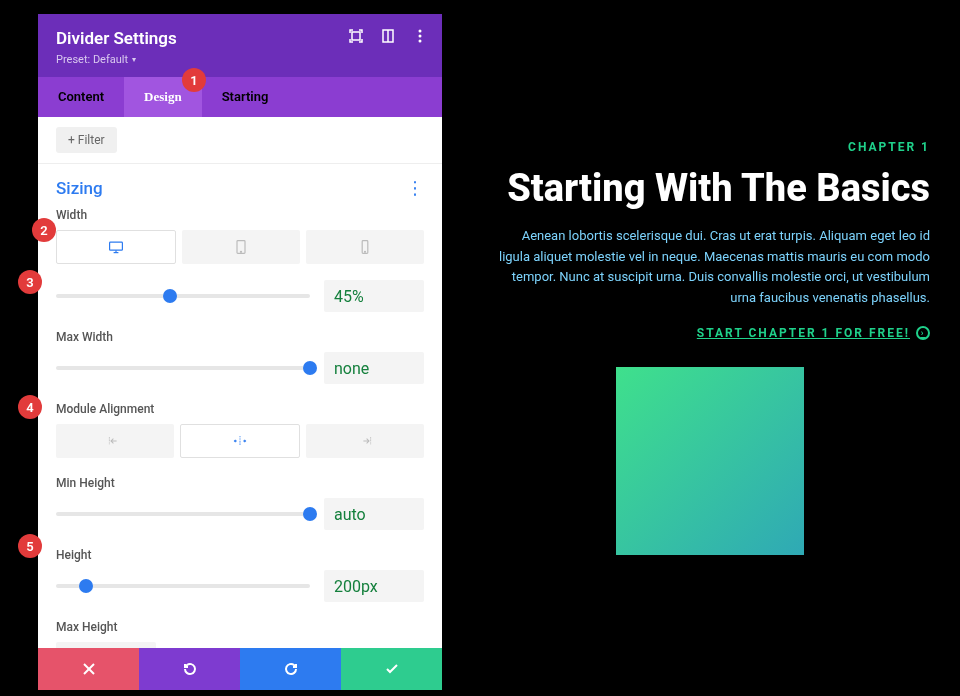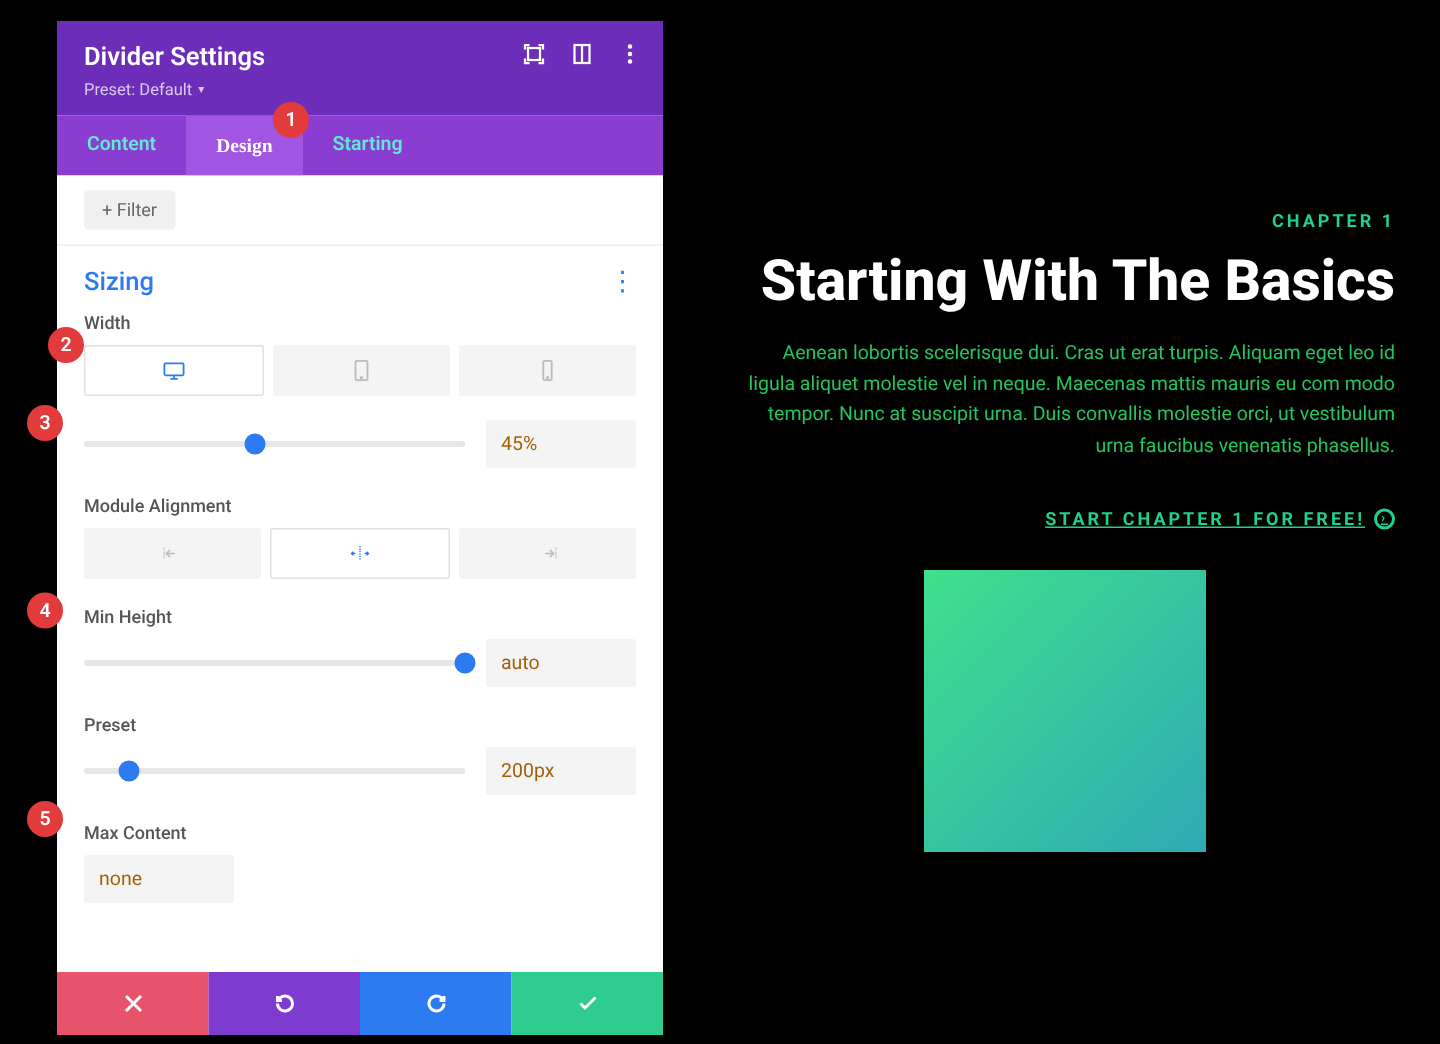--- a/index.html
+++ b/index.html
@@ -8,21 +8,21 @@
 .panel { position: absolute; left: 38px; top: 14px; width: 404px; height: 676px; background: #fff; display: flex; flex-direction: column; box-shadow: 0 0 18px rgba(0,0,0,0.3); }
 
 .panel-header { background: #6c2eb9; color: #fff; padding: 14px 18px 10px; position: relative; }
 .panel-title { font-size: 17px; font-weight: 600; }
 .panel-subtitle { font-size: 11px; color: #d9c9ef; margin-top: 4px; display: inline-flex; align-items: center; gap: 4px; }
 .panel-subtitle::after { content: "▾"; font-size: 8px; }
 .header-icons { position: absolute; right: 14px; top: 14px; display: flex; gap: 16px; }
 .hicon { width: 16px; height: 16px; color: #fff; display: flex; align-items: center; justify-content: center; cursor: pointer; }
 
 .tabs { display: flex; background: #8b3dd1; }
-.tab { flex: 0 0 auto; padding: 12px 20px; color: #5eead4; font-size: 13px; font-weight: 600; cursor: pointer; }
+.tab { flex: 0 0 auto; padding: 12px 20px; color: #000000; font-size: 13px; font-weight: 600; cursor: pointer; }
 .tab.active { background: #a155e0; color: #fff; font-family: Liberation Serif, serif; }
 
 .search-row { display: flex; align-items: center; padding: 10px 18px; border-bottom: 1px solid #eee; background: #fff; }
 .search-input { flex: 1; border: none; outline: none; font-size: 13px; color: #999; background: transparent; }
 .filter-btn { background: #f0f0f0; border: none; padding: 6px 12px; font-size: 12px; color: #666; cursor: pointer; border-radius: 3px; }
 
 .body { flex: 1; overflow-y: auto; padding: 0 18px 10px; position: relative; }
 .body::-webkit-scrollbar { width: 6px; }
 .body::-webkit-scrollbar-thumb { background: #6c2eb9; border-radius: 3px; }
 
@@ -34,42 +34,42 @@
 .field-label { font-size: 12px; color: #555; font-weight: 500; margin-bottom: 8px; }
 
 .device-tabs { display: flex; gap: 6px; }
 .device-tab { flex: 1; height: 34px; background: #f4f4f4; display: flex; align-items: center; justify-content: center; cursor: pointer; border-radius: 2px; }
 .device-tab.active { background: #fff; border: 1px solid #e0e0e0; }
 .device-tab svg { width: 16px; height: 16px; }
 
 .slider-row { display: flex; align-items: center; gap: 14px; }
 .slider-track { flex: 1; height: 4px; background: #e6e6e6; border-radius: 2px; position: relative; cursor: pointer; }
 .slider-thumb { position: absolute; top: 50%; width: 14px; height: 14px; background: #2d7bf0; border-radius: 50%; transform: translate(-50%, -50%); cursor: grab; }
-.slider-value { width: 100px; height: 32px; background: #f4f4f4; border: none; padding: 0 10px; font-size: 13px; color: #a16207; border-radius: 2px; }
+.slider-value { width: 100px; height: 32px; background: #f4f4f4; border: none; padding: 0 10px; font-size: 16px; color: #15803d; border-radius: 2px; }
 
 .align-tabs { display: flex; gap: 6px; }
 .align-tab { flex: 1; height: 34px; background: #f4f4f4; display: flex; align-items: center; justify-content: center; cursor: pointer; border-radius: 2px; }
 .align-tab.active { background: #fff; border: 1px solid #e0e0e0; }
 .align-tab svg { width: 16px; height: 14px; }
 
 .footer { display: flex; height: 42px; }
 .footer-btn { flex: 1; border: none; color: #fff; font-size: 16px; cursor: pointer; display: flex; align-items: center; justify-content: center; }
 .fb-cancel { background: #e6536a; }
 .fb-undo { background: #7e3bd0; }
 .fb-redo { background: #2d7bf0; }
 .fb-save { background: #2ecc8f; }
 
 
 .badge { position: absolute; width: 24px; height: 24px; background: #e23b3b; color: #fff; border-radius: 50%; display: flex; align-items: center; justify-content: center; font-size: 13px; font-weight: 600; z-index: 10; }
 
 
 .preview { position: absolute; left: 460px; top: 0; right: 0; height: 696px; color: #fff; padding: 140px 30px 0; text-align: right; }
 .chapter { color: #1fd18b; font-size: 12px; letter-spacing: 2px; font-weight: 700; }
 .headline { font-size: 38px; font-weight: 800; margin: 14px 0 16px; line-height: 1.1; }
-.para { font-size: 13px; line-height: 1.6; color: #22c55e; max-width: 440px; margin: 13px auto; }
+.para { font-size: 13px; line-height: 1.6; color: #7dd3fc; max-width: 440px; margin: 0 auto; }
 .cta { color: #1fd18b; font-size: 12px; letter-spacing: 2px; font-weight: 700; margin-top: 17px; display: inline-flex; align-items: center; gap: 6px; justify-content: center; text-decoration: underline; }
 .cta-arrow { width: 14px; height: 14px; border: 2px solid #1fd18b; border-radius: 50%; display: inline-flex; align-items: center; justify-content: center; font-size: 9px; }
 .divider-preview { width: 188px; height: 188px; background: linear-gradient(135deg, #3fe08c 0%, #2fa9b5 100%); margin: 26px auto 0; }
 </style>
 </head>
 <body>
 
 <div class="badge" style="left:182px; top:68px;">1</div>
 <div class="badge" style="left:32px; top:218px;">2</div>
 <div class="badge" style="left:18px; top:270px;">3</div>
@@ -145,20 +145,29 @@
         </div>
       </div>
       <div class="slider-row" style="margin-top:16px;">
         <div class="slider-track">
           <div class="slider-thumb" style="left:45%;"></div>
         </div>
         <input class="slider-value" value="45%" style="">
       </div>
     </div>
 
+    <div class="field">
+      <div class="field-label">Max Width</div>
+      <div class="slider-row">
+        <div class="slider-track">
+          <div class="slider-thumb" style="left:100%;"></div>
+        </div>
+        <input class="slider-value" value="none" style="">
+      </div>
+    </div>
 
     <div class="field">
       <div class="field-label">Module Alignment</div>
       <div class="align-tabs">
         <div class="align-tab">
           <svg viewBox="0 0 20 14" fill="none" stroke="#bbb" stroke-width="1.3">
               <line x1="3" y1="2" x2="3" y2="12" stroke-dasharray="1 1"></line>
               <path d="M12 7H5M8 4L5 7l3 3"></path>
             </svg>
         </div>
@@ -181,31 +190,31 @@
       <div class="field-label">Min Height</div>
       <div class="slider-row">
         <div class="slider-track">
           <div class="slider-thumb" style="left:100%;"></div>
         </div>
         <input class="slider-value" value="auto" style="">
       </div>
     </div>
 
     <div class="field">
-      <div class="field-label">Preset</div>
+      <div class="field-label">Height</div>
       <div class="slider-row">
         <div class="slider-track">
           <div class="slider-thumb" style="left:12%;"></div>
         </div>
         <input class="slider-value" value="200px" style="">
       </div>
     </div>
 
     <div class="field">
-      <div class="field-label">Max Content</div>
+      <div class="field-label">Max Height</div>
       <div class="slider-row">
 
         <input class="slider-value" value="none" style="">
       </div>
     </div>
 
   </div>
 
   <div class="footer">
     <button class="footer-btn fb-cancel">

